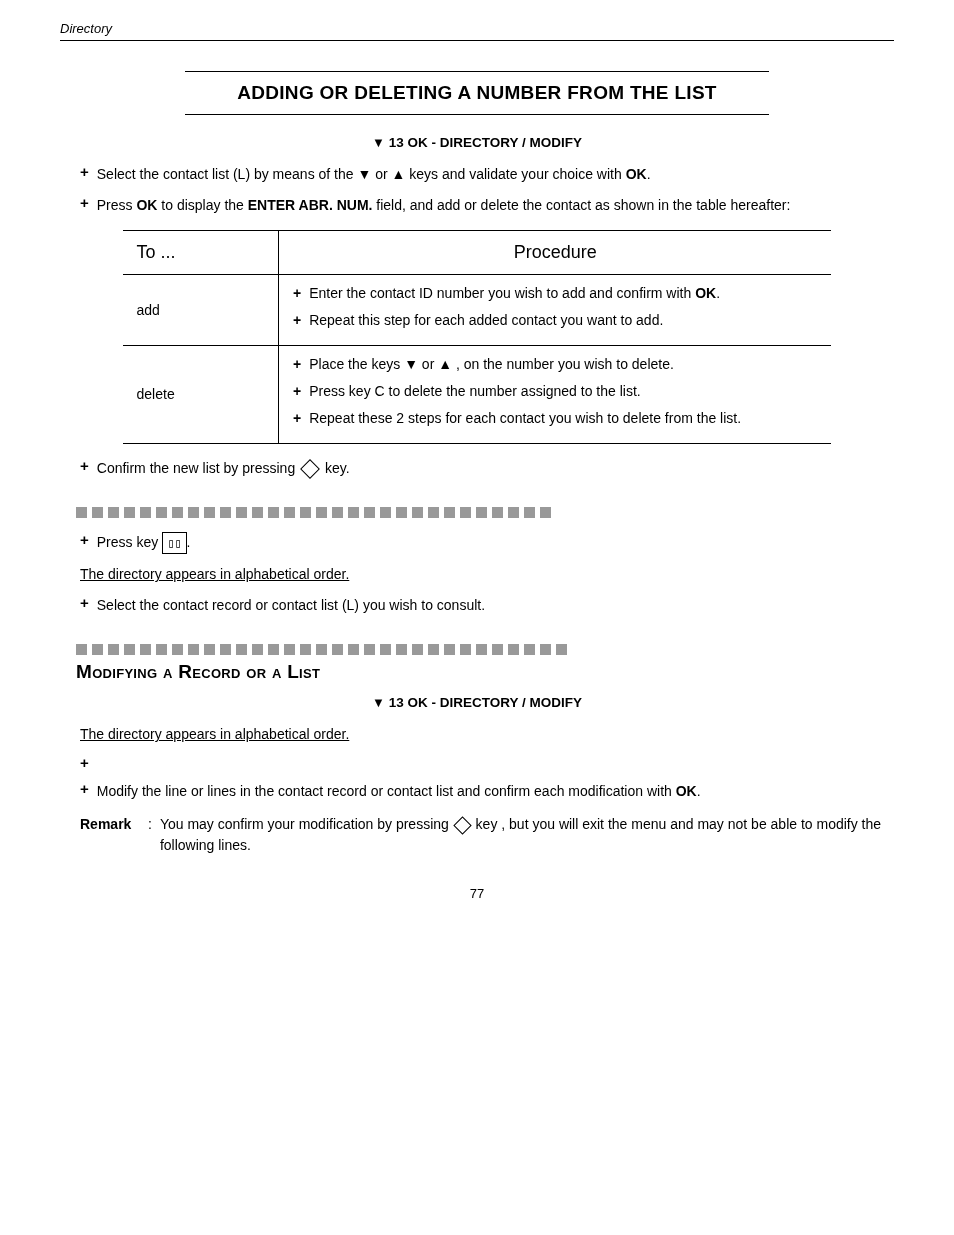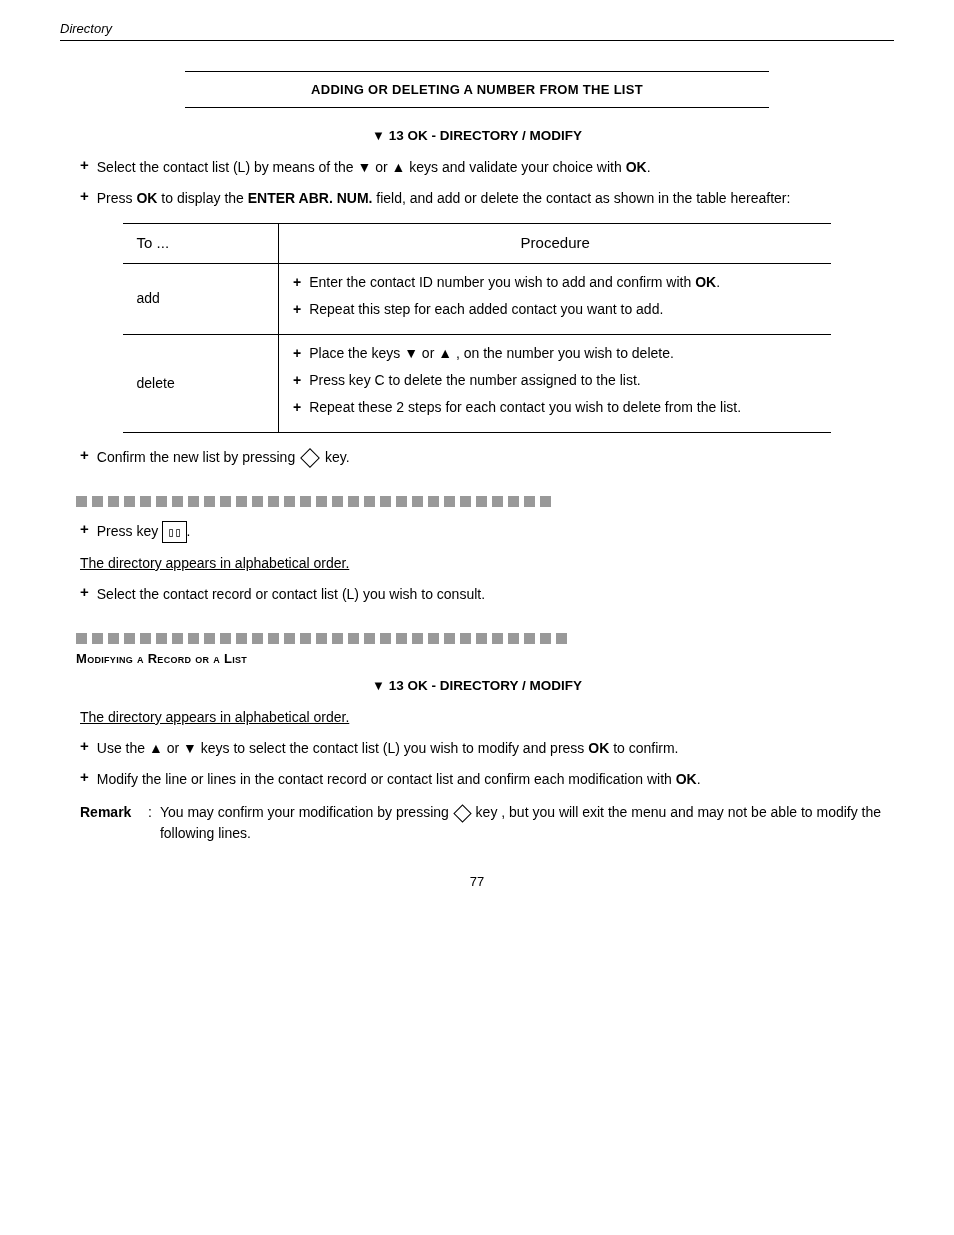--- a/index.html
+++ b/index.html
@@ -108,21 +108,21 @@
     .procedure-table td {
       border: 1px solid #000;
       padding: 8px 14px;
       vertical-align: top;
       line-height: 1.5;
     }
 
     .procedure-table thead th {
       text-align: center;
       font-weight: normal;
-      font-size: 15px;
+      font-size: 18px;
     }
 
     .procedure-table .col-to {
       width: 22%;
       text-align: left;
       vertical-align: middle;
       border-right: 1px solid #000;
     }
 
     .procedure-table .col-proc {
@@ -198,21 +198,21 @@
     .remark-text {
       line-height: 1.5;
     }
 
     .page-number {
       text-align: center;
       margin-top: 30px;
       font-size: 13px;
     }
     .small-caps-section {
-      font-size: 13px;
+      font-size: 19px;
       font-weight: bold;
       font-variant: small-caps;
       letter-spacing: 0.3px;
     }
 
     .dashed-sq {
       width: 11px;
       height: 11px;
       background: #999;
       display: inline-block;
@@ -403,23 +403,20 @@
     <span class="arrow-down">▼</span>
     <span>13 Ok  - Directory / Modify</span>
   </div>
 
   <div class="body-text" style="padding-left:20px; margin-bottom:10px;">
     <span>The directory appears in alphabetical order.</span>
   </div>
 
   <div class="bullet-item">
     <span class="bullet-plus">+</span>
-    <span class="bullet-text">
-      Use the ▲ or ▼  keys to select the contact list (L) you wish to modify and press <strong>OK</strong> to confirm.
-    </span>
   </div>
 
   <div class="bullet-item">
     <span class="bullet-plus">+</span>
     <span class="bullet-text">
       Modify the line or lines in the contact record or contact list and confirm each modification with <strong>OK</strong>.
     </span>
   </div>
 
   <div class="remark-row" style="padding-left:20px;">

